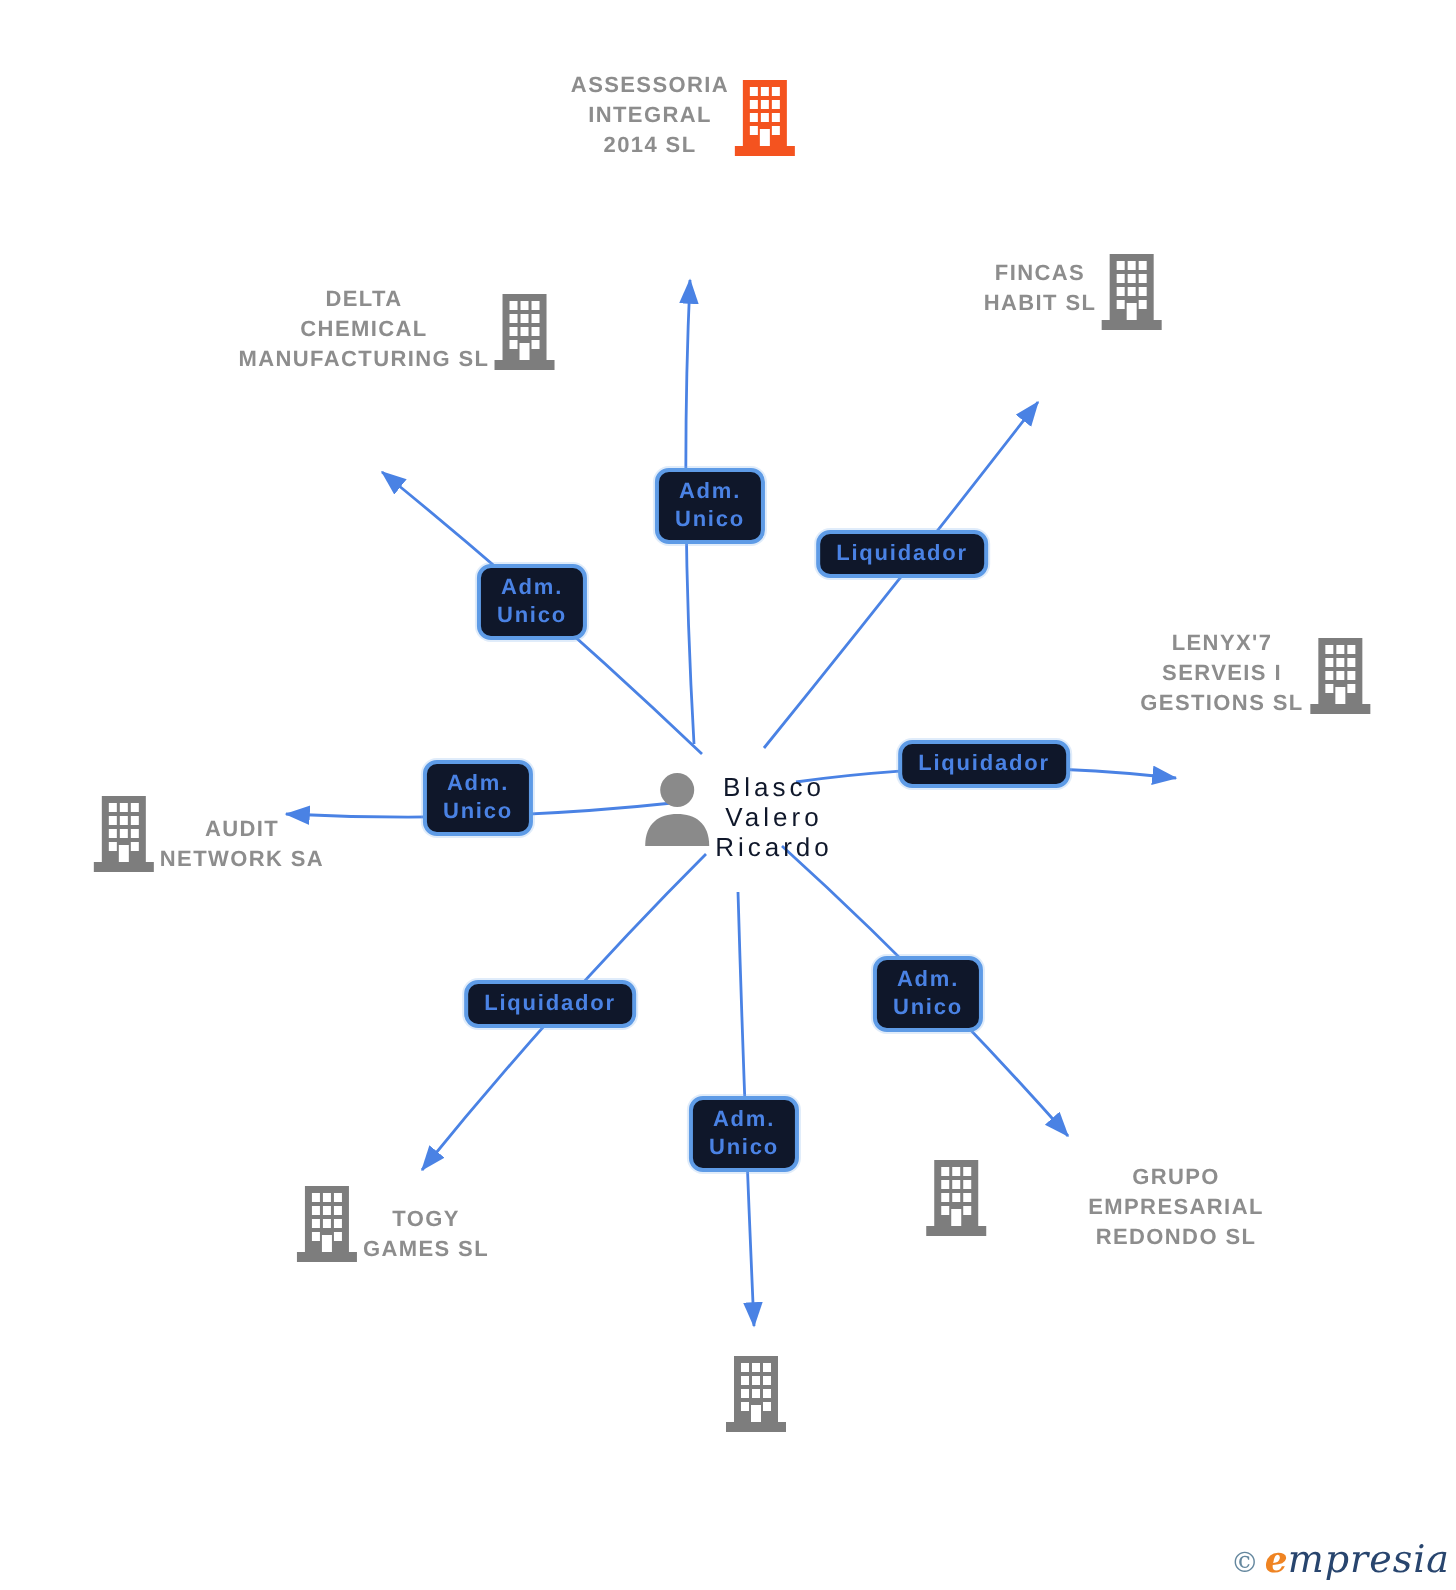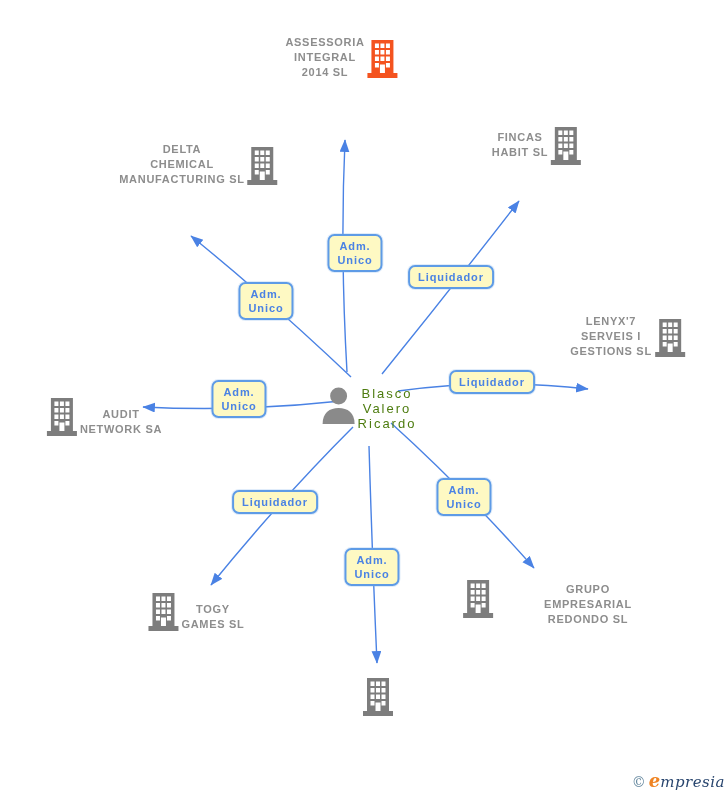--- a/index.html
+++ b/index.html
@@ -12,37 +12,37 @@
   .company-label{
     font-size:11px;font-weight:bold;letter-spacing:.7px;line-height:15px;
     color:#8d8d8d;text-align:center;white-space:nowrap;
   }
   .bld{color:#7d7d7d;margin-top:7px;}
   .bld.below{margin-top:0;margin-bottom:6px;}
   .node.highlight .bld{color:#f4531f;}
   .person-glyph{color:#8a8a8a;}
   .person-name{
     margin-top:3px;font-size:13px;letter-spacing:2px;line-height:15px;
-    color:#4d7c0f;text-align:center;white-space:nowrap;
+    color:#0f172a;text-align:center;white-space:nowrap;
   }
   .edge-label{
     position:absolute;transform:translate(-50%,-50%);
-    background:#fef9c3;border:2px solid #5e9be6;border-radius:7px;
+    background:#0f172a;border:2px solid #5e9be6;border-radius:7px;
     padding:3px 8px;color:#4a82e4;font-size:11px;font-weight:bold;
     letter-spacing:.9px;line-height:14px;text-align:center;white-space:nowrap;
     box-shadow:0 0 0 1px rgba(130,180,235,.25);
   }
   .edge-label span{display:block;}
   .watermark{
     position:absolute;right:3px;bottom:4px;
     font-family:"DejaVu Serif",serif;white-space:nowrap;
   }
   .wm-copy{color:#64879e;font-size:14px;margin-right:3px;}
   .wm-e{color:#ef8423;font-size:18px;font-style:italic;font-weight:bold;}
-  .wm-rest{color:#28456e;font-size:15px;font-style:italic;letter-spacing:.5px;}
+  .wm-rest{color:#28456e;font-size:19px;font-style:italic;letter-spacing:.5px;}
 </style>
 </head>
 <body>
 
 <svg class="edges" width="728" height="795">
   <defs>
     <marker id="arrow" markerWidth="11" markerHeight="9" refX="8.5" refY="3.5" orient="auto">
       <path d="M0,0 L9,3.5 L0,7 Z" fill="#4a82e4"></path>
     </marker>
   </defs>

